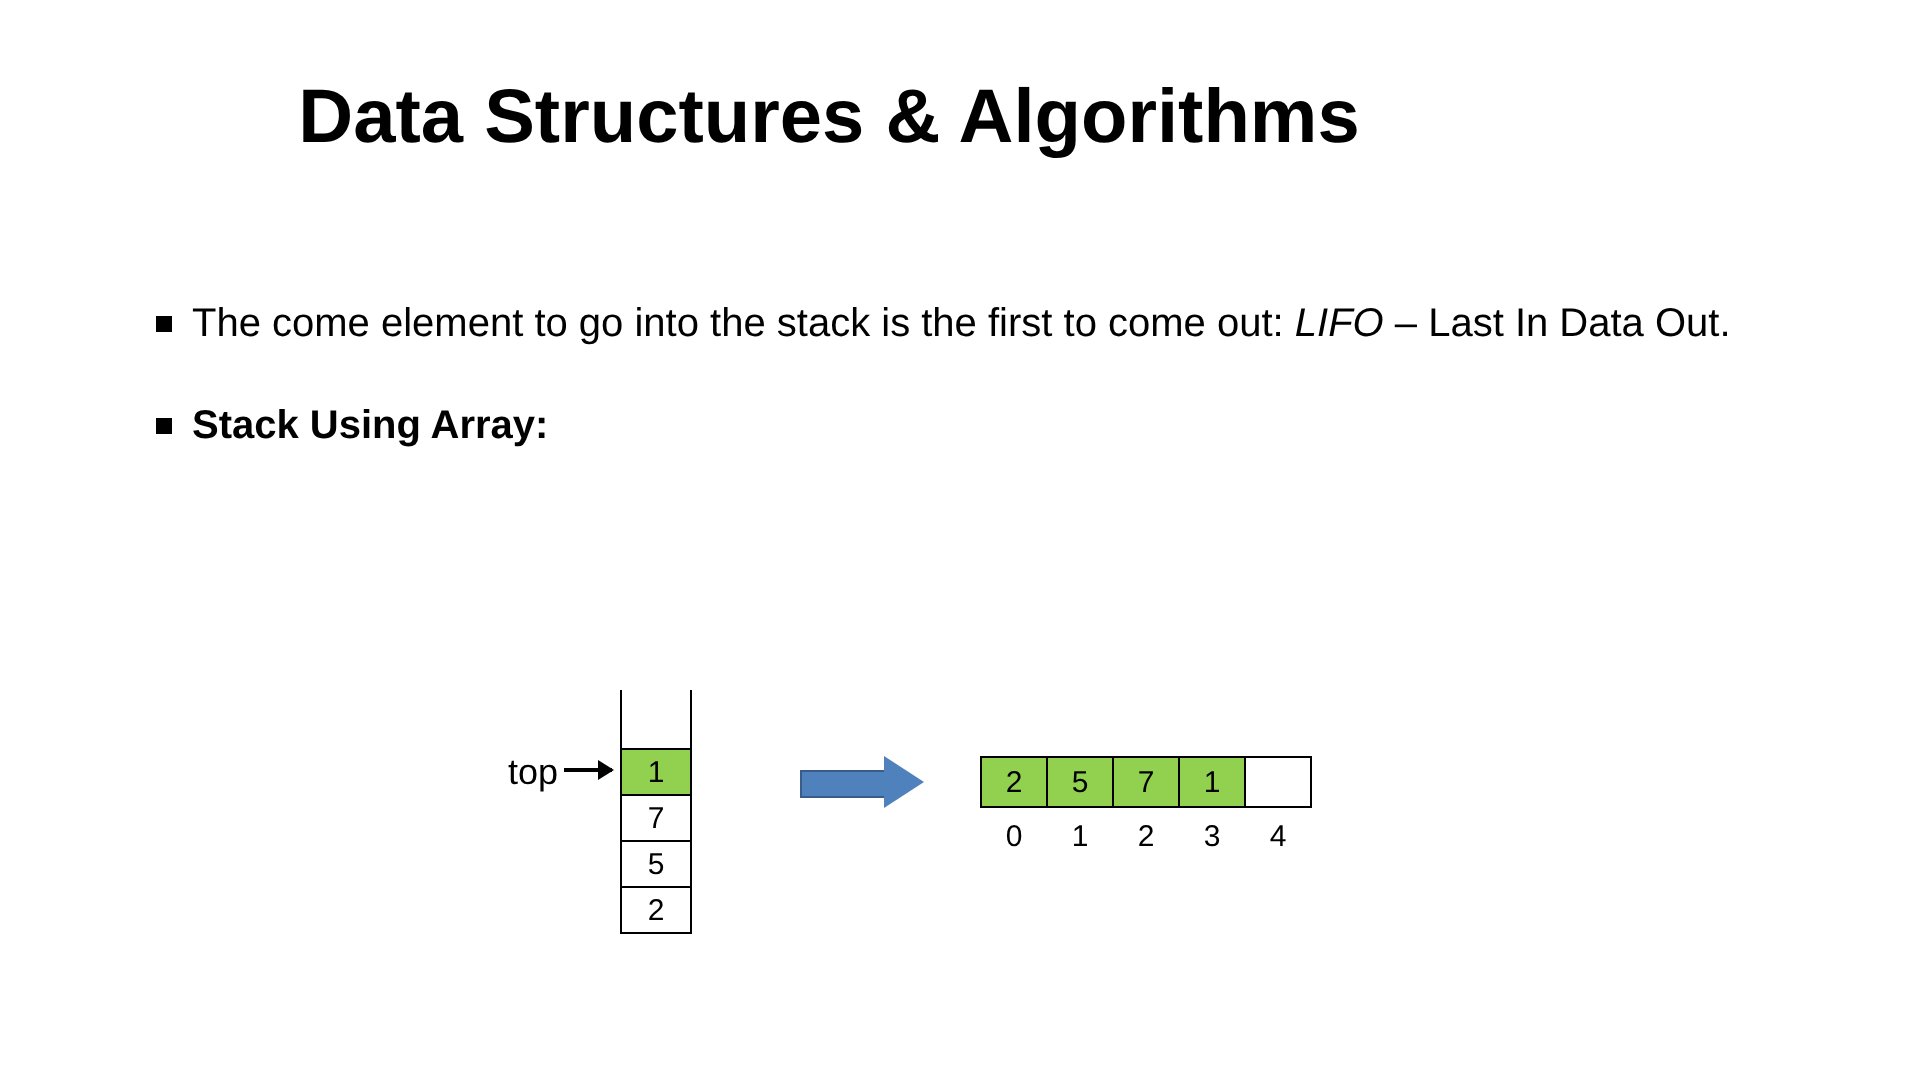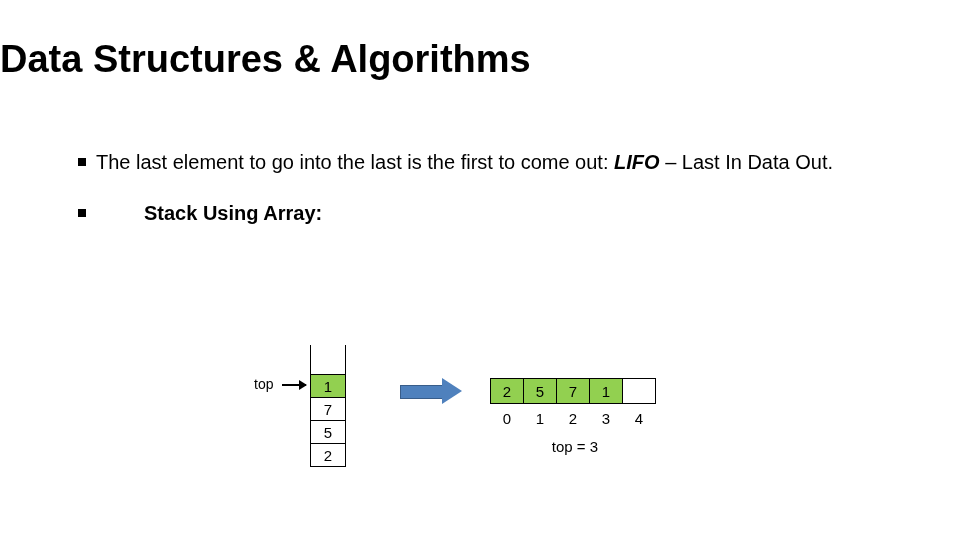--- a/index.html
+++ b/index.html
@@ -15,21 +15,21 @@
   .slide {
     position: relative;
     width: 960px;
     height: 540px;
   }
   .title {
     position: absolute;
     top: 38px;
     left: 0;
     width: 829px;
-    text-align: left;
+    text-align: center;
     font-size: 38px;
     font-weight: bold;
   }
   .bullets {
     position: absolute;
     top: 150px;
     left: 78px;
     width: 820px;
     font-size: 20px;
     line-height: 1.25;
@@ -40,22 +40,22 @@
   }
   .bullet .sq {
     flex: 0 0 auto;
     width: 8px;
     height: 8px;
     background: #000;
     margin-top: 8px;
     margin-right: 10px;
   }
   .bullet .txt { flex: 1 1 auto; }
-  .italic { font-style: italic; font-weight: bold; }
-  .bold { font-weight: bold; margin-left: 48px; }
+  .italic { font-style: italic; }
+  .bold { font-weight: bold; }
   .gap { height: 24px; }
 
   
   .vstack {
     position: absolute;
     left: 310px;
     top: 345px;
     width: 36px;
   }
   .vstack .topwalls {
@@ -71,21 +71,21 @@
     font-size: 15px;
     line-height: 24px;
     box-sizing: border-box;
   }
   .vstack .cell.green { background: #92d050; }
 
   .toplabel {
     position: absolute;
     left: 254px;
     top: 376px;
-    font-size: 14px;
+    font-size: 18px;
   }
   .toparrow {
     position: absolute;
     left: 282px;
     top: 384px;
     width: 24px;
     height: 2px;
     background: #000;
   }
   .toparrow::after {
@@ -174,21 +174,21 @@
 <body>
 
 <div class="slide">
 
   <div class="title">Data Structures &amp; Algorithms</div>
 
   <div class="bullets">
     <div class="bullet">
       <div class="sq"></div>
       <div class="txt">
-        <span>The last element to go into the last is the first to come out: </span><span class="italic">LIFO</span><span> – Last In Data Out.</span>
+        <span>The come element to go into the stack is the first to come out: </span><span class="italic">LIFO</span><span> – Last In Data Out.</span>
       </div>
     </div>
     <div class="gap"></div>
     <div class="bullet">
       <div class="sq"></div>
       <div class="txt bold">Stack Using Array:</div>
     </div>
   </div>
 
   <div class="toplabel">top</div>
@@ -216,15 +216,14 @@
   </div>
 
   <div class="hindices">
     <div class="idx">0</div>
     <div class="idx">1</div>
     <div class="idx">2</div>
     <div class="idx">3</div>
     <div class="idx">4</div>
   </div>
 
-  <div class="topcaption">top = 3</div>
 
 </div>
 
 </body></html>

